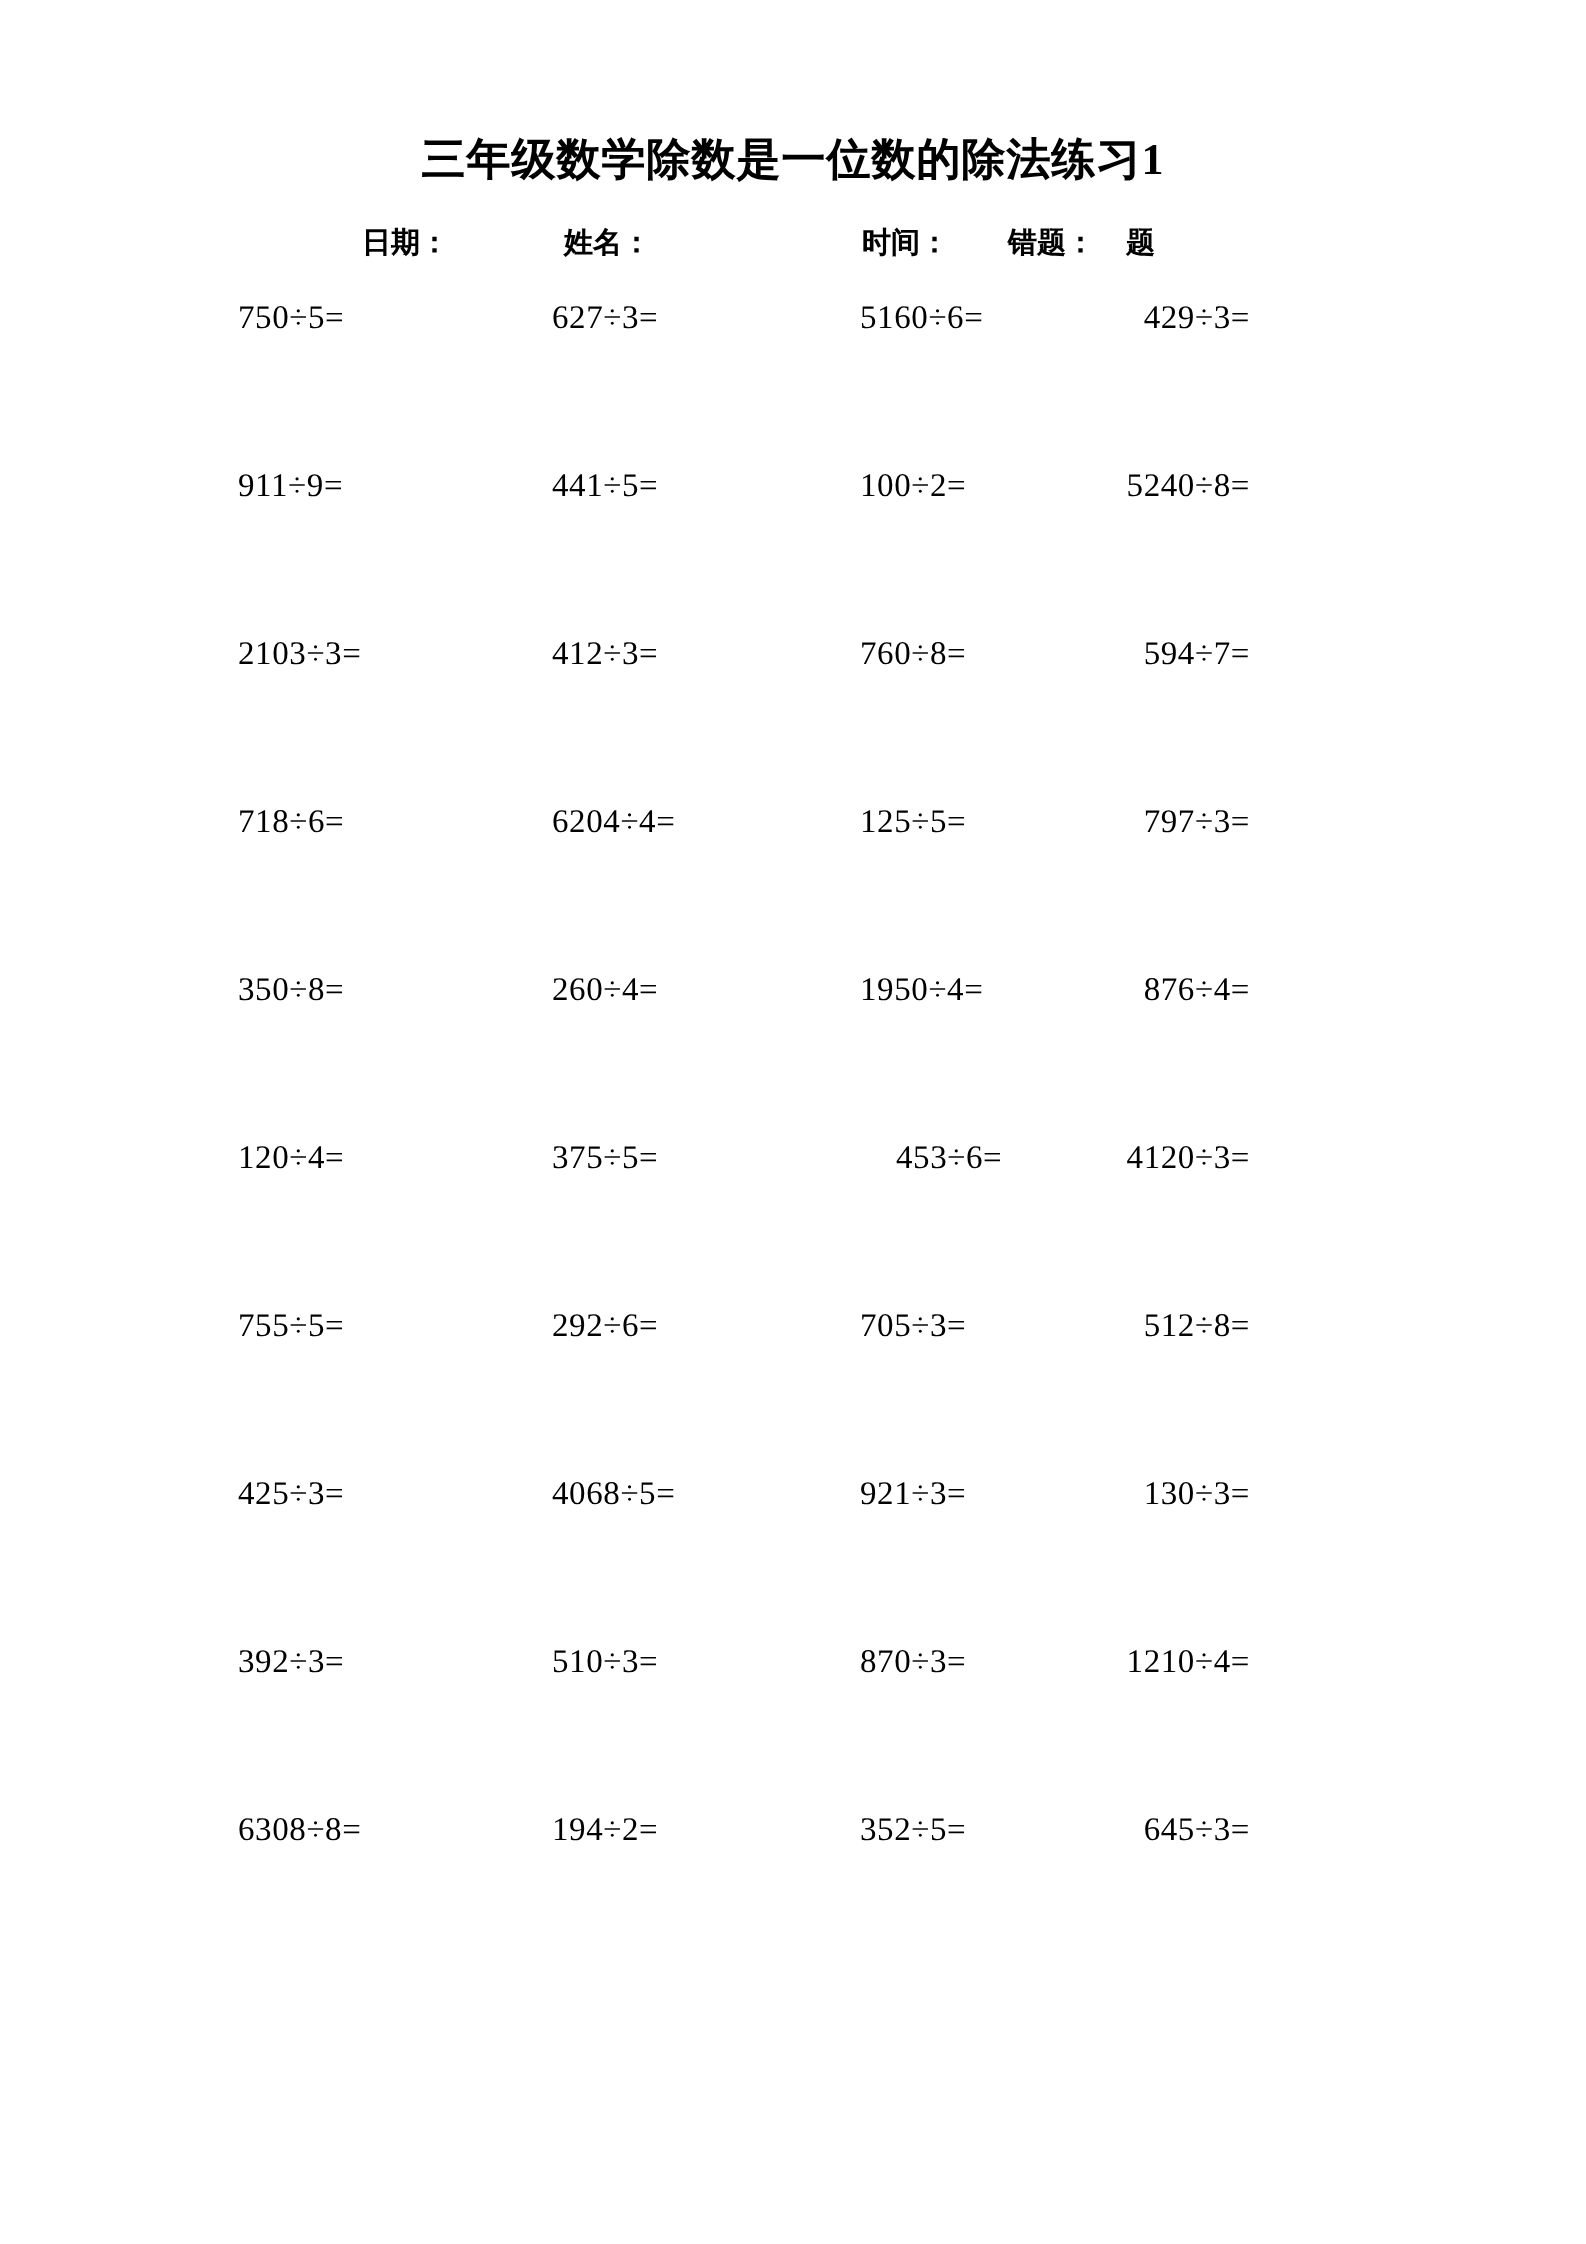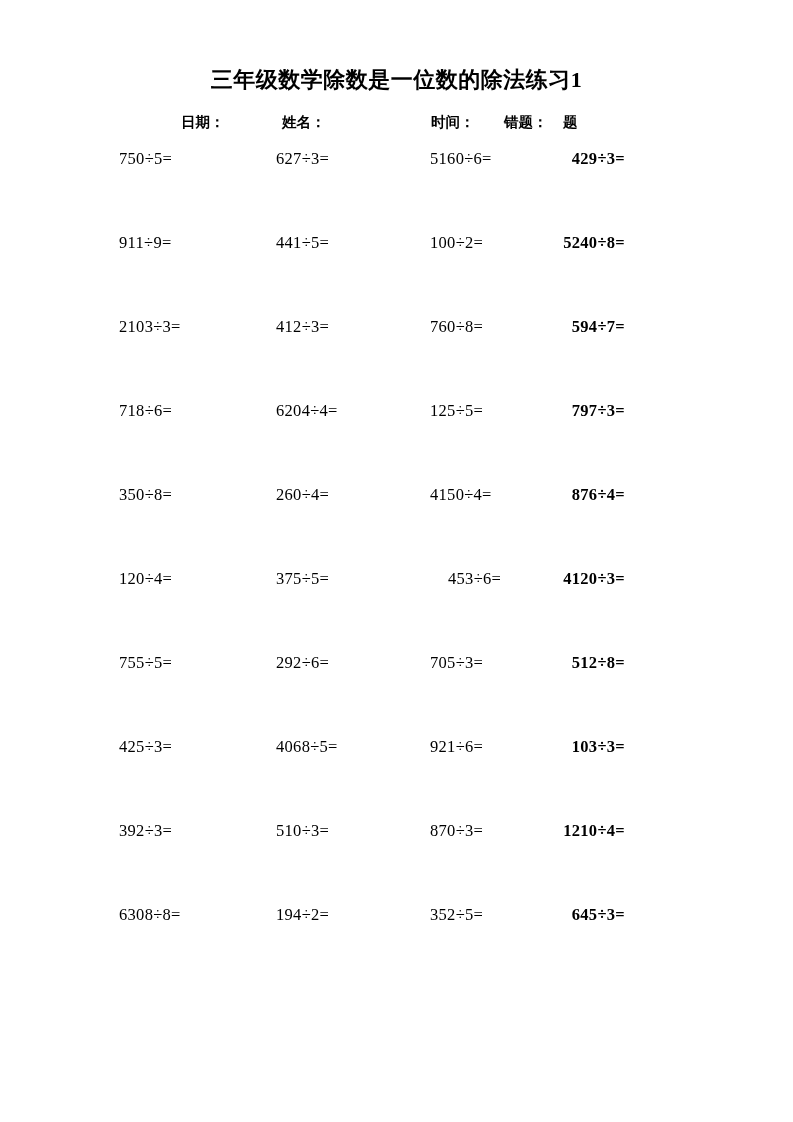--- a/index.html
+++ b/index.html
@@ -78,21 +78,21 @@
     font-size: 16.5px;
     line-height: 30px;
     white-space: nowrap;
     letter-spacing: 0.3px;
     text-align: right;
   }
   
   .col-1 { left: 119px; }
   .col-2 { left: 264px; margin-left: 12px; }
   .col-3 { left: 409px; margin-left: 21px; }
-  .col-4 { right: 168px; text-align: right; font-weight: bold; }
+  .col-4 { right: 168px; text-align: right; }
 
   
   .col-3.indented { left: 427px; }
 </style>
 </head>
 <body>
 
 <div class="page">
 
   <div class="worksheet-title">三年级数学除数是一位数的除法练习1</div>
@@ -131,43 +131,43 @@
     <div class="prob-row">
       <span class="prob-cell col-1">718÷6=</span>
       <span class="prob-cell col-2">6204÷4=</span>
       <span class="prob-cell col-3">125÷5=</span>
       <span class="prob-cell col-4">797÷3=</span>
     </div>
 
     <div class="prob-row">
       <span class="prob-cell col-1">350÷8=</span>
       <span class="prob-cell col-2">260÷4=</span>
-      <span class="prob-cell col-3">4150÷4=</span>
+      <span class="prob-cell col-3">1950÷4=</span>
       <span class="prob-cell col-4">876÷4=</span>
     </div>
 
     <div class="prob-row">
       <span class="prob-cell col-1">120÷4=</span>
       <span class="prob-cell col-2">375÷5=</span>
       <span class="prob-cell col-3 indented">453÷6=</span>
       <span class="prob-cell col-4">4120÷3=</span>
     </div>
 
     <div class="prob-row">
       <span class="prob-cell col-1">755÷5=</span>
       <span class="prob-cell col-2">292÷6=</span>
       <span class="prob-cell col-3">705÷3=</span>
       <span class="prob-cell col-4">512÷8=</span>
     </div>
 
     <div class="prob-row">
       <span class="prob-cell col-1">425÷3=</span>
       <span class="prob-cell col-2">4068÷5=</span>
-      <span class="prob-cell col-3">921÷6=</span>
-      <span class="prob-cell col-4">103÷3=</span>
+      <span class="prob-cell col-3">921÷3=</span>
+      <span class="prob-cell col-4">130÷3=</span>
     </div>
 
 
     <div class="prob-row">
       <span class="prob-cell col-1">392÷3=</span>
       <span class="prob-cell col-2">510÷3=</span>
       <span class="prob-cell col-3">870÷3=</span>
       <span class="prob-cell col-4">1210÷4=</span>
     </div>
 

